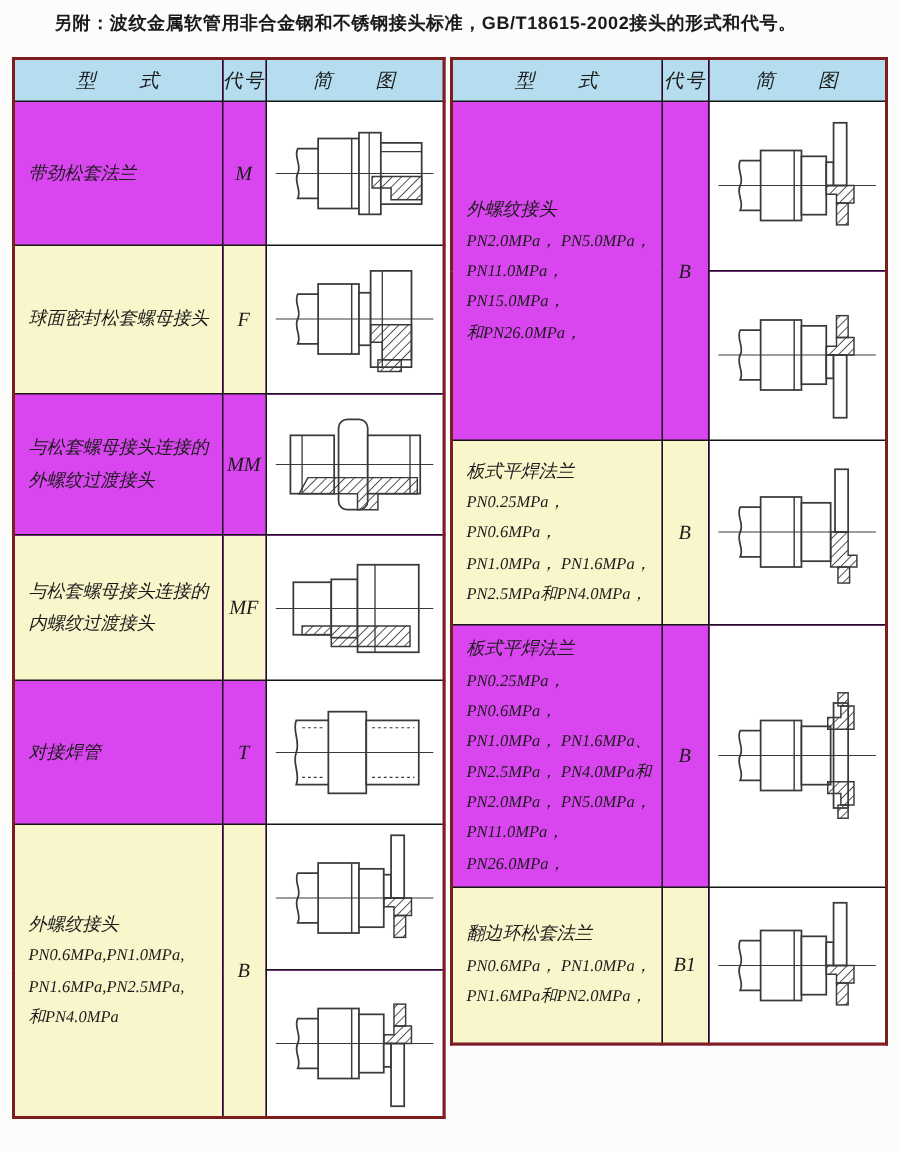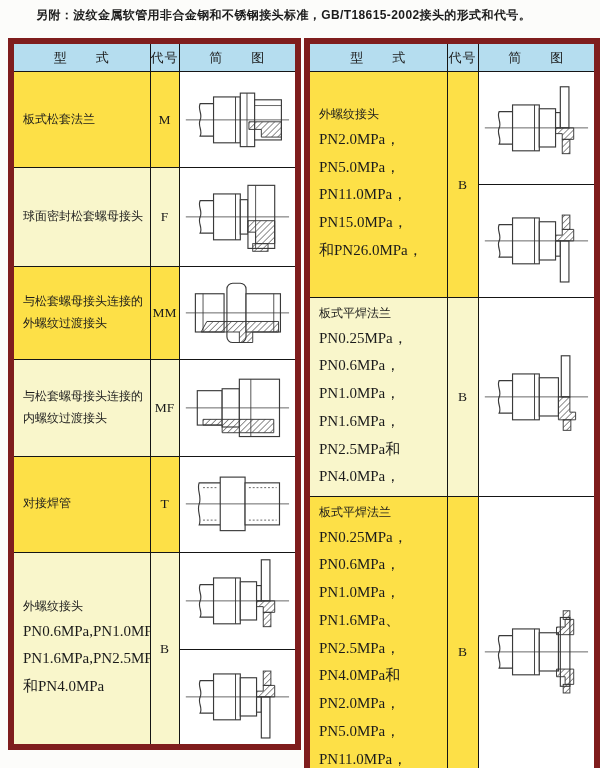--- a/index.html
+++ b/index.html
@@ -10,35 +10,35 @@
     color:#1b1b1b;
   }
   .note{
     position:absolute;left:8px;top:7px;width:586px;
     font-size:12px;font-weight:bold;letter-spacing:.4px;line-height:1.4;margin-left:28px;
   }
   .tables{
     position:absolute;left:8px;top:38px;
     display:flex;gap:3px;align-items:flex-start;
   }
-  table{border-collapse:collapse;table-layout:fixed;border:6px solid #7f1d1d;background:#fde047;}
+  table{border-collapse:collapse;table-layout:fixed;border:2px solid #7f1d1d;background:#d946ef;font-style:italic;}
   th,td{border:1px solid #151515;padding:0;vertical-align:middle;overflow:hidden;}
   th{
     background:var(--hdr,#b5ddef);
     font-weight:normal;font-size:13px;height:27px;letter-spacing:1px;
   }
   td.type-cell{padding:5px 6px 5px 9px;font-size:12px;line-height:1.8;}
   td.code-cell{
     text-align:center;font-family:"Liberation Serif","DejaVu Serif",serif;
     font-size:13.5px;
   }
   td.hl{background:#f9f6cb;}
   .pn{
     font-family:"Liberation Serif","DejaVu Serif",serif;
-    font-size:15px;white-space:pre-line;line-height:1.85;
+    font-size:11px;white-space:pre-line;line-height:1.85;
   }
   td.diag-cell{background:#fff;}
   .diag{width:100%;height:100%;display:flex;align-items:center;justify-content:center;}
   .diag svg{display:block;width:96%;height:94%;}
 </style>
 </head>
 <body>
 
 <div class="note">另附：波纹金属软管用非合金钢和不锈钢接头标准，GB/T18615-2002接头的形式和代号。</div>
 
@@ -51,21 +51,21 @@
         <col style="width:119px">
       </colgroup>
     <tbody>
         <tr>
       <th>型　　式</th>
       <th>代号</th>
       <th>简　　图</th>
     </tr>
     <tr style="height:96px">
       <td class="type-cell">
-            <div>板式松套法兰</div>
+            <div>带劲松套法兰</div>
           </td>
       <td class="code-cell">M</td>
       <td class="diag-cell">
             <div class="diag">
               <svg viewBox="0 0 116 96" preserveAspectRatio="xMidYMid meet">
                 <defs>
                   <pattern id="hp1" width="4.5" height="4.5" patternUnits="userSpaceOnUse" patternTransform="rotate(45)">
                     <line x1="0" y1="0" x2="0" y2="4.5" stroke="#3c3c3c" stroke-width="1.2"></line>
                   </pattern>
                 </defs>
@@ -352,21 +352,21 @@
                 <path d="M79 66 L97 66 L97 82 L88 82 L88 74 L79 74 Z" fill="url(#hp11)" stroke="#3a3a3a" stroke-width="1"></path>
                 <rect x="86" y="5" width="7" height="9" fill="url(#hp11)" stroke="#3a3a3a" stroke-width="1"></rect>
                 <rect x="86" y="82" width="7" height="9" fill="url(#hp11)" stroke="#3a3a3a" stroke-width="1"></rect>
                 <line x1="4" y1="48" x2="112" y2="48" stroke="#3a3a3a" stroke-width="0.8"></line>
               </svg>
             </div>
           </td>
     </tr>
     <tr style="height:104px">
       <td class="type-cell hl">
-        <div>板式松套法兰</div>
+        <div>翻边环松套法兰</div>
         <div class="pn">PN0.6MPa， PN1.0MPa，
 PN1.6MPa和PN2.0MPa，</div>
       </td>
       <td class="code-cell hl">B1</td>
       <td class="diag-cell">
             <div class="diag">
               <svg viewBox="0 0 116 96" preserveAspectRatio="xMidYMid meet">
                 <defs>
                   <pattern id="hp12" width="4.5" height="4.5" patternUnits="userSpaceOnUse" patternTransform="rotate(45)">
                     <line x1="0" y1="0" x2="0" y2="4.5" stroke="#3c3c3c" stroke-width="1.2"></line>

